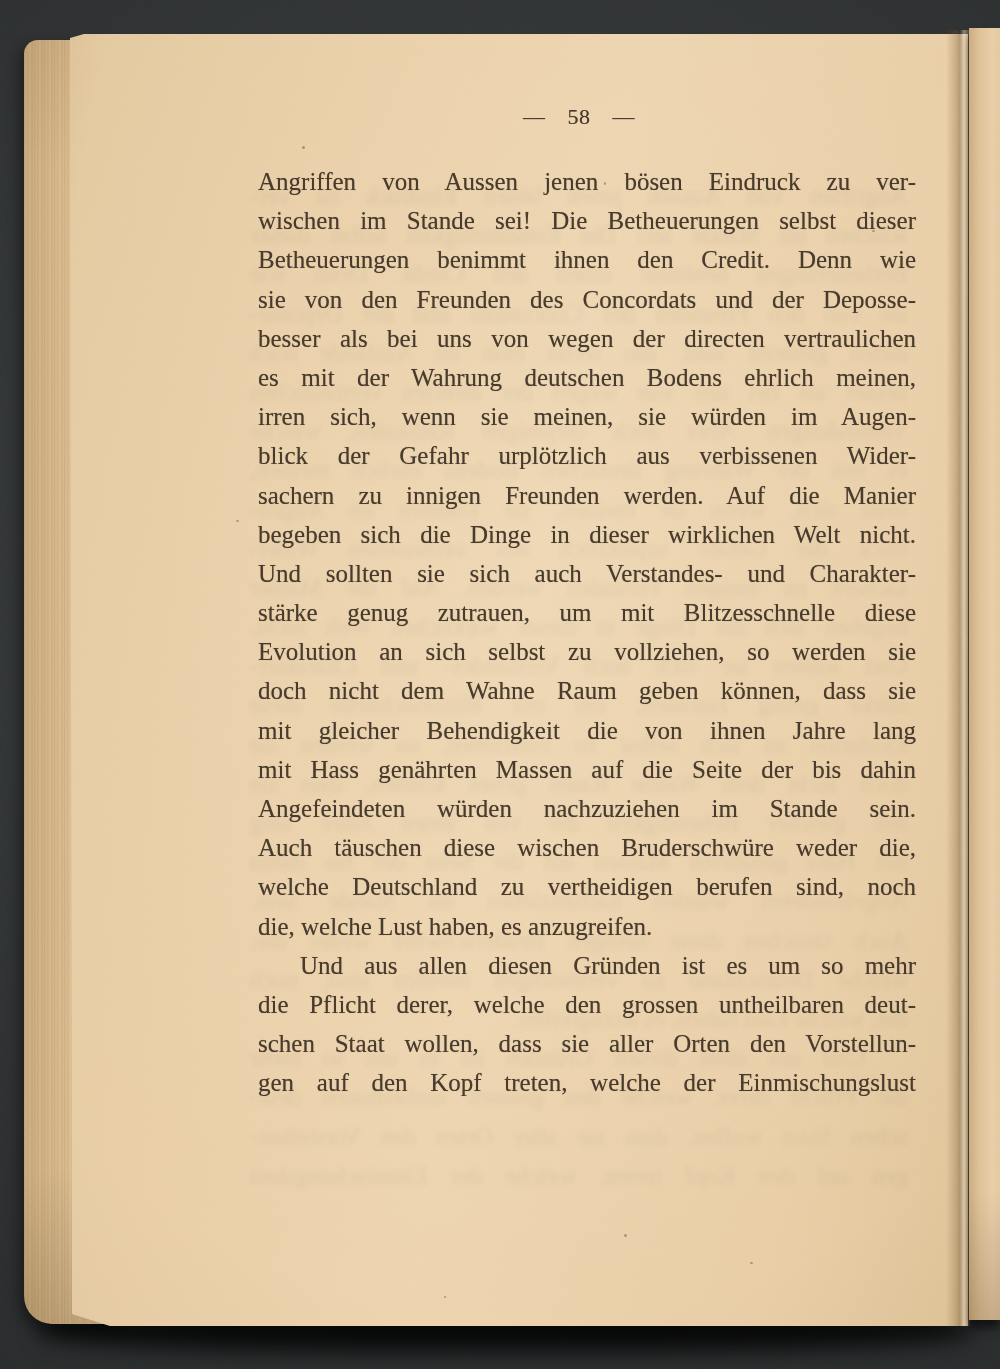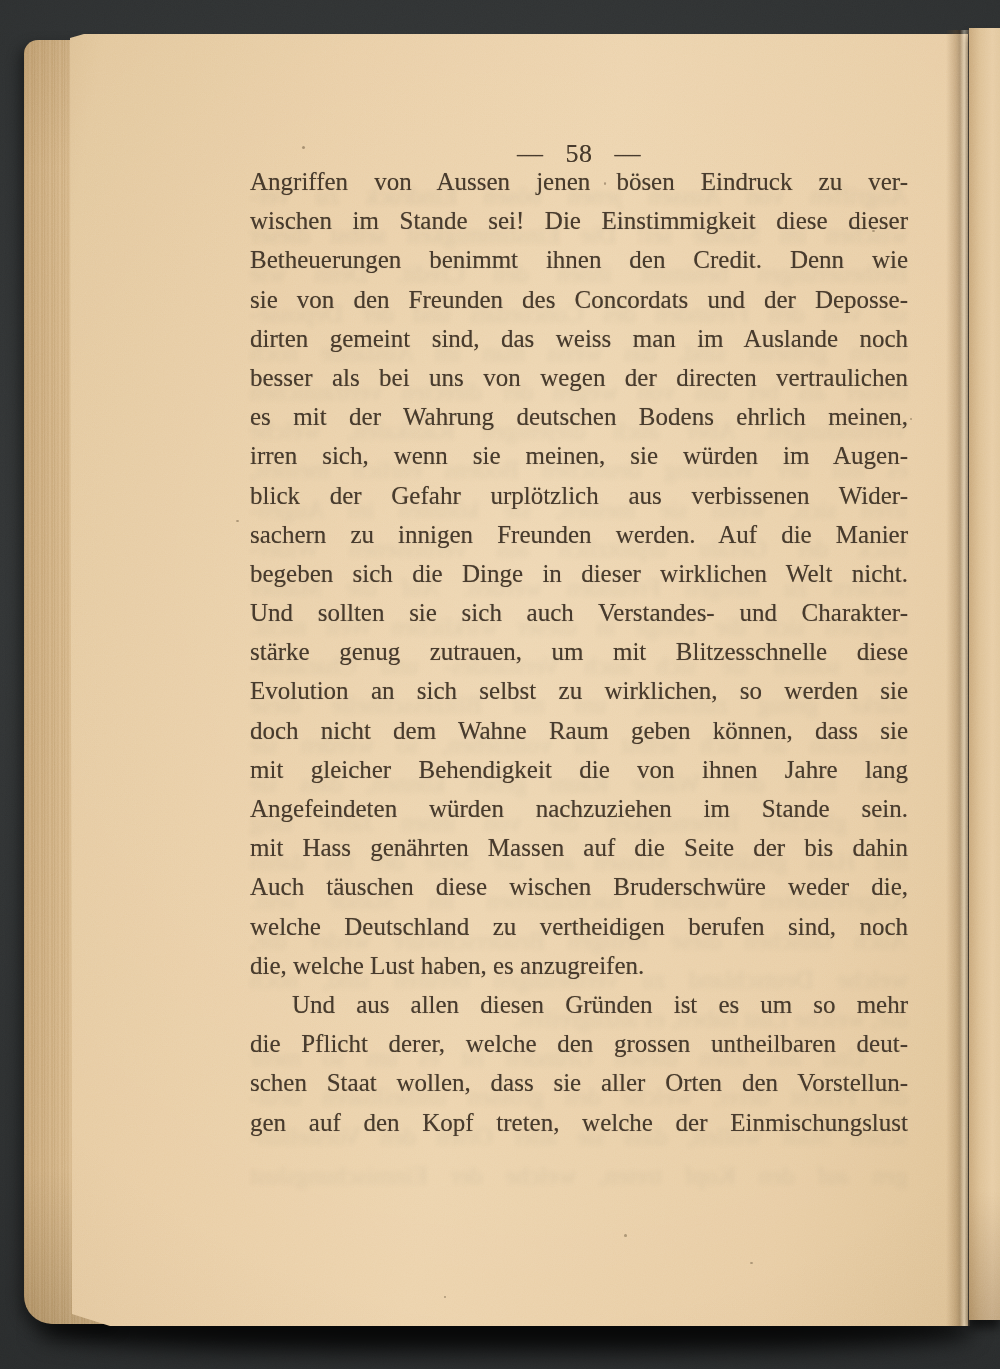--- a/index.html
+++ b/index.html
@@ -61,27 +61,26 @@
     box-shadow: 0 8px 10px rgba(0,0,0,0.6);
   }
   
   .content {
     position: absolute; left: 226px; top: 0; width: 658px; height: 1292px;
     color: #44382b;
   }
   .page-head {
     position: absolute; left: 0; top: 70px; width: 100%;
     text-align: center;
-    font-size: 26px; letter-spacing: 0.5px;
+    font-size: 22px; letter-spacing: 0.5px;
     text-shadow: 0 0 0.6px rgba(68,56,43,0.65);
-    margin-top: 35px;
   }
   .page-head .dash { margin: 0 22px; }
   .text-block {
-    position: absolute; left: 0; top: 128px; width: 100%;
+    position: absolute; left: 8px; top: 128px; width: 100%;
     font-size: 25px;
     text-shadow: 0 0 0.7px rgba(68,56,43,0.6);
   }
   .line {
     height: 39.2px; line-height: 39.2px;
     text-align: justify; text-align-last: justify;
     white-space: nowrap;
   }
   .line.no-just { text-align: right; text-align-last: left; }
   .line.indent { padding-left: 42px; }
@@ -143,37 +142,36 @@
         <div class="line">schen Staat wollen, dass sie aller Orten den Vorstellun-</div>
         <div class="line">gen auf den Kopf treten, welche der Einmischungslust</div>
       </div>
 
     <div class="page-head">
       <span class="dash">—</span><span>58</span><span class="dash">—</span>
     </div>
 
     <div class="text-block">
         <div class="line">Angriffen von Aussen jenen bösen Eindruck zu ver-</div>
-        <div class="line">wischen im Stande sei! Die Einstimmigkeit diese dieser</div>
+        <div class="line">wischen im Stande sei! Die Betheuerungen selbst dieser</div>
         <div class="line">Betheuerungen benimmt ihnen den Credit. Denn wie</div>
         <div class="line">sie von den Freunden des Concordats und der Deposse-</div>
-        <div class="line">dirten gemeint sind, das weiss man im Auslande noch</div>
         <div class="line">besser als bei uns von wegen der directen vertraulichen</div>
         <div class="line">es mit der Wahrung deutschen Bodens ehrlich meinen,</div>
         <div class="line">irren sich, wenn sie meinen, sie würden im Augen-</div>
         <div class="line">blick der Gefahr urplötzlich aus verbissenen Wider-</div>
         <div class="line">sachern zu innigen Freunden werden. Auf die Manier</div>
         <div class="line">begeben sich die Dinge in dieser wirklichen Welt nicht.</div>
         <div class="line">Und sollten sie sich auch Verstandes- und Charakter-</div>
         <div class="line">stärke genug zutrauen, um mit Blitzesschnelle diese</div>
-        <div class="line">Evolution an sich selbst zu wirklichen, so werden sie</div>
+        <div class="line">Evolution an sich selbst zu vollziehen, so werden sie</div>
         <div class="line">doch nicht dem Wahne Raum geben können, dass sie</div>
         <div class="line">mit gleicher Behendigkeit die von ihnen Jahre lang</div>
+        <div class="line">mit Hass genährten Massen auf die Seite der bis dahin</div>
         <div class="line">Angefeindeten würden nachzuziehen im Stande sein.</div>
-        <div class="line">mit Hass genährten Massen auf die Seite der bis dahin</div>
         <div class="line">Auch täuschen diese wischen Bruderschwüre weder die,</div>
         <div class="line">welche Deutschland zu vertheidigen berufen sind, noch</div>
         <div class="line no-just">die, welche Lust haben, es anzugreifen.</div>
         <div class="line indent">Und aus allen diesen Gründen ist es um so mehr</div>
         <div class="line">die Pflicht derer, welche den grossen untheilbaren deut-</div>
         <div class="line">schen Staat wollen, dass sie aller Orten den Vorstellun-</div>
         <div class="line">gen auf den Kopf treten, welche der Einmischungslust</div>
       </div>
   </div>
 

